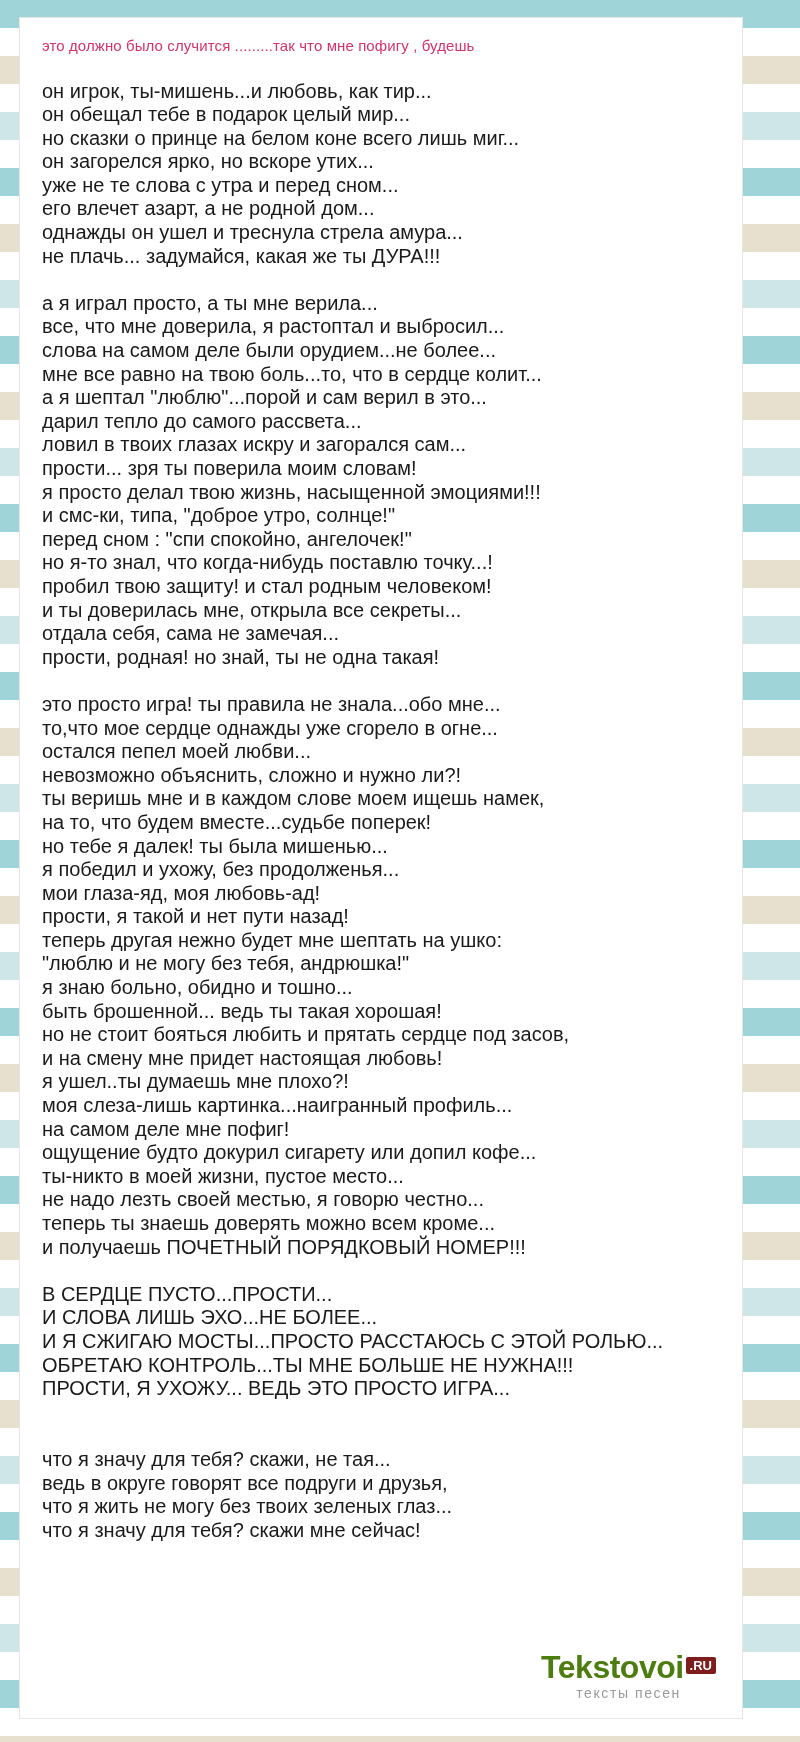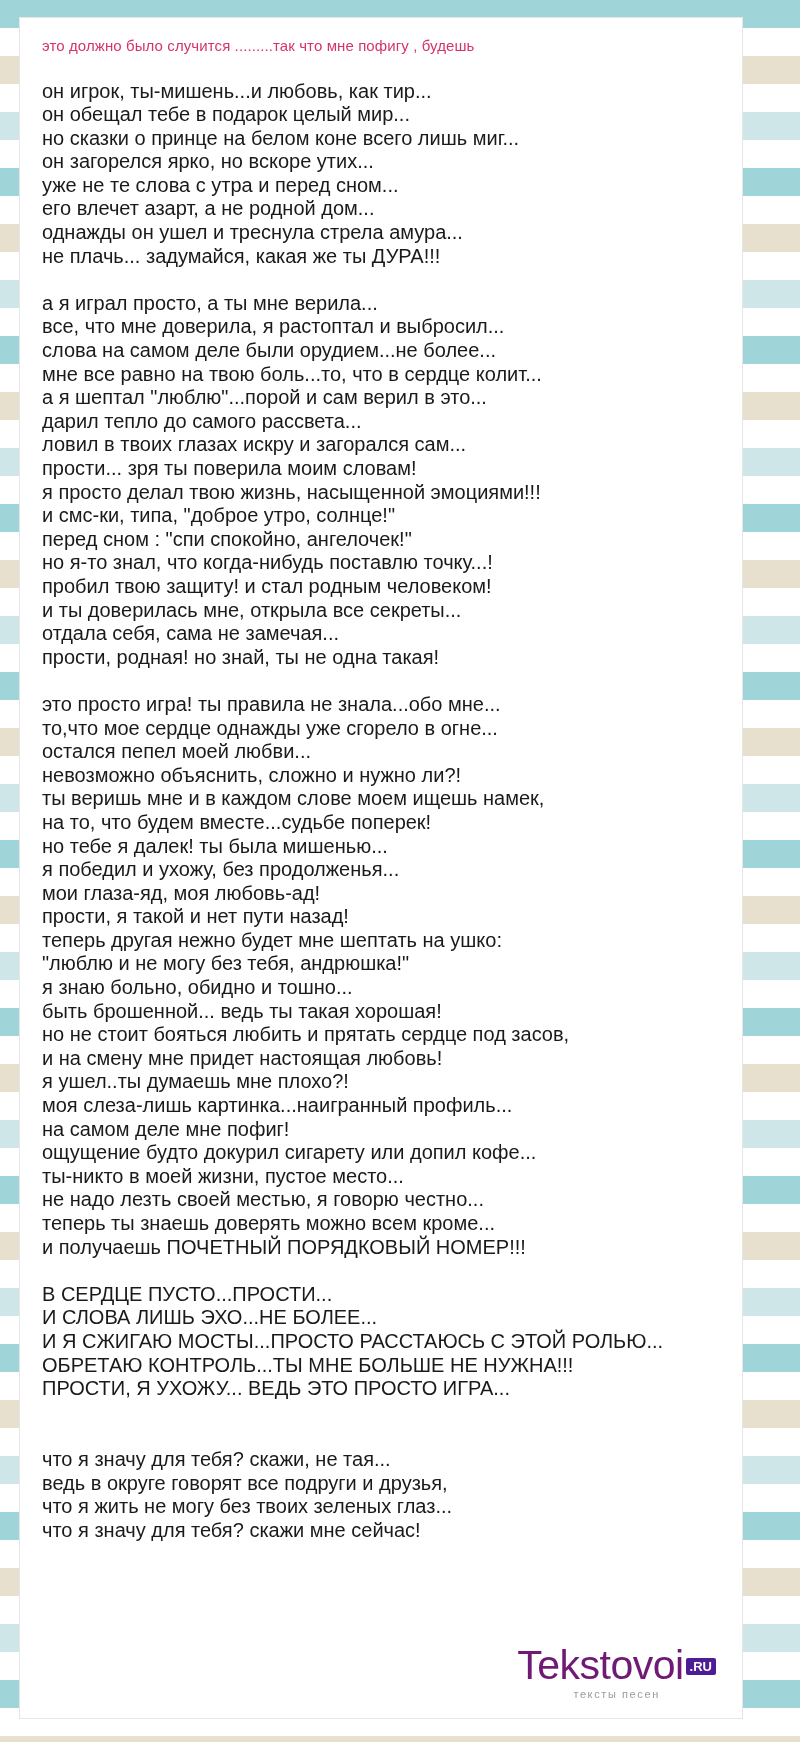--- a/index.html
+++ b/index.html
@@ -73,40 +73,40 @@
     word-wrap: break-word;
   }
   .footer-logo {
     position: absolute;
     right: 26px;
     bottom: 18px;
     text-align: center;
     line-height: 1;
   }
   .logo-main {
-    font-size: 41px;
-    font-weight: normal;
-    color: #701a75;
+    font-size: 32px;
+    font-weight: bold;
+    color: #4d7c0f;
     letter-spacing: -0.5px;
     display: inline-block;
   }
   .logo-ru {
     font-size: 13px;
     font-weight: bold;
     color: #ffffff;
-    background: #4c1d95;
+    background: #7f1d1d;
     padding: 2px 4px 2px 4px;
     border-radius: 2px;
     display: inline-block;
     vertical-align: 8px;
     margin-left: 2px;
   }
   .logo-sub {
     margin-top: 3px;
-    font-size: 11px;
+    font-size: 14px;
     color: #9a9a9a;
     letter-spacing: 1.6px;
   }
 </style>
 </head>
 <body>
 
 <div class="page-bg"></div>
 
 <div class="sheet">

